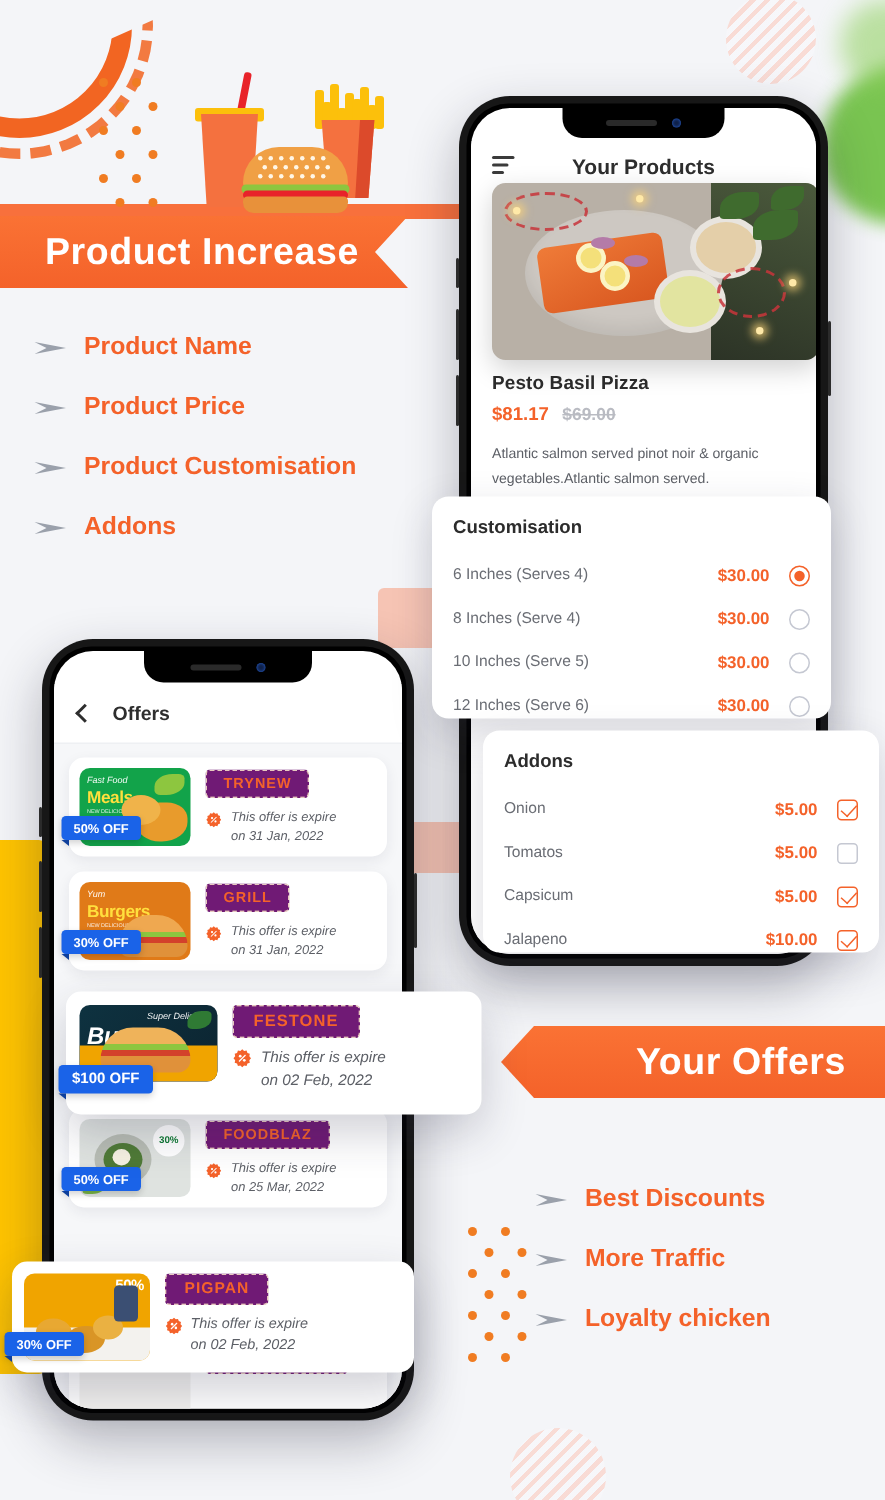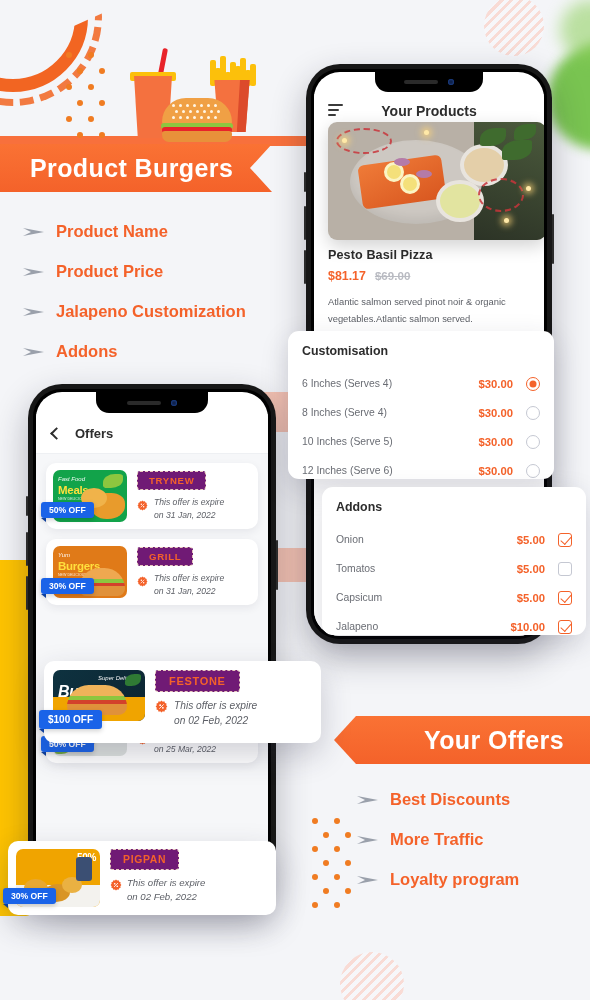--- a/index.html
+++ b/index.html
@@ -73,21 +73,21 @@
   .seed{ position:absolute; width:3px; height:3px; background:#fff6e6; border-radius:50%; }
 
   
   .ribbon{
     position:absolute; display:flex; align-items:center;
     background:linear-gradient(180deg,#fa7234 0%,#f4622a 100%);
     color:#fff; font-weight:700; letter-spacing:.4px;
   }
   .ribbon.left{ left:0; top:144px; width:272px; height:48px; padding-left:30px;
     clip-path:polygon(0 0,100% 0,calc(100% - 22px) 50%,100% 100%,0 100%); font-size:25px; }
-  .ribbon.right{ left:334px; top:716px; width:256px; height:48px; justify-content:flex-end; padding-right:26px;
+  .ribbon.right{ left:334px; top:684px; width:256px; height:48px; justify-content:flex-end; padding-right:26px;
     clip-path:polygon(22px 0,100% 0,100% 100%,22px 100%,0 50%); font-size:25px; }
 
   
   .flist{ position:absolute; }
   .flist.one{ left:22px; top:222px; }
   .flist.two{ left:356px; top:790px; }
   .frow{ display:flex; align-items:center; margin-bottom:21px; }
   .arrow{ width:24px; height:14px; margin-right:10px; flex:none; position:relative; }
   .arrow svg{ display:block; }
   .ftext{ font-size:16.5px; color:#f4622a; font-weight:600; }
@@ -149,21 +149,21 @@
   .radio{ width:14px; height:14px; border-radius:50%; border:1.6px solid #c5c8d2; flex:none; position:relative; }
   .radio.on{ border-color:#f4622a; }
   .radio.on:after{ content:''; position:absolute; left:50%; top:50%; transform:translate(-50%,-50%);
     width:7px; height:7px; border-radius:50%; background:#f4622a; }
   .cbx{ width:14px; height:14px; border-radius:3px; border:1.6px solid #c5c8d2; flex:none; position:relative; }
   .cbx.on{ border-color:#f4622a; }
   .cbx.on:after{ content:''; position:absolute; left:4px; top:0px; width:4.5px; height:9px;
     border:solid #f4622a; border-width:0 1.8px 1.8px 0; transform:rotate(42deg); }
 
   
-  #phoneB{ left:28px; top:384px; width:248px; height:521px; border-radius:34px; }
+  #phoneB{ left:28px; top:426px; width:248px; height:521px; border-radius:34px; }
   #phoneB .notch{ width:112px; height:21px; }
   .pb-head{ position:absolute; left:0; top:22px; width:100%; height:40px; background:#fff;
     display:flex; align-items:center; border-bottom:1px solid #eef0f3; }
   .back-ic{ margin-left:16px; width:9px; height:9px; border-left:2px solid #2e2e2e; border-bottom:2px solid #2e2e2e; transform:rotate(45deg); }
   .pb-title{ margin-left:14px; font-size:13px; font-weight:600; color:#2e2e2e; }
   .pb-list{ position:absolute; top:62px; left:0; right:0; bottom:0; background:#f6f7f9; padding:9px 10px; }
 
   .offer{ position:relative; display:flex; background:#fff; border-radius:10px; padding:7px;
     box-shadow:0 3px 9px rgba(40,40,70,.08); margin-bottom:10px; height:66px; }
   .offer-thumb{ width:74px; height:52px; border-radius:7px; flex:none; position:relative; overflow:hidden; }
@@ -298,21 +298,21 @@
         <span class="seed" style="left: 17px; top: 18px;"></span>
         <span class="seed" style="left: 24px; top: 18px;"></span>
         <span class="seed" style="left: 31px; top: 18px;"></span>
         <span class="seed" style="left: 38px; top: 18px;"></span>
         <span class="seed" style="left: 45px; top: 18px;"></span>
         <span class="seed" style="left: 52px; top: 18px;"></span>
       </div>
   </div>
 
   <div class="ribbon left">
-    <span>Product Burgers</span>
+    <span>Product Increase</span>
   </div>
 
   <div class="flist one">
     <div class="frow">
       <span class="arrow">
           <svg width="24" height="14" viewBox="0 0 24 14">
             <path d="M1 3 L22 7 L1 11 L9 7 Z" fill="#9aa0ab"></path>
           </svg>
         </span>
       <span class="ftext">Product Name</span>
@@ -324,21 +324,21 @@
           </svg>
         </span>
       <span class="ftext">Product Price</span>
     </div>
     <div class="frow">
       <span class="arrow">
           <svg width="24" height="14" viewBox="0 0 24 14">
             <path d="M1 3 L22 7 L1 11 L9 7 Z" fill="#9aa0ab"></path>
           </svg>
         </span>
-      <span class="ftext">Jalapeno Customization</span>
+      <span class="ftext">Product Customisation</span>
     </div>
     <div class="frow">
       <span class="arrow">
           <svg width="24" height="14" viewBox="0 0 24 14">
             <path d="M1 3 L22 7 L1 11 L9 7 Z" fill="#9aa0ab"></path>
           </svg>
         </span>
       <span class="ftext">Addons</span>
     </div>
   </div>
@@ -623,17 +623,17 @@
           </svg>
         </span>
       <span class="ftext">More Traffic</span>
     </div>
     <div class="frow">
       <span class="arrow">
           <svg width="24" height="14" viewBox="0 0 24 14">
             <path d="M1 3 L22 7 L1 11 L9 7 Z" fill="#9aa0ab"></path>
           </svg>
         </span>
-      <span class="ftext">Loyalty program</span>
+      <span class="ftext">Loyalty chicken</span>
     </div>
   </div>
 
 </div>
 
 </body></html>

